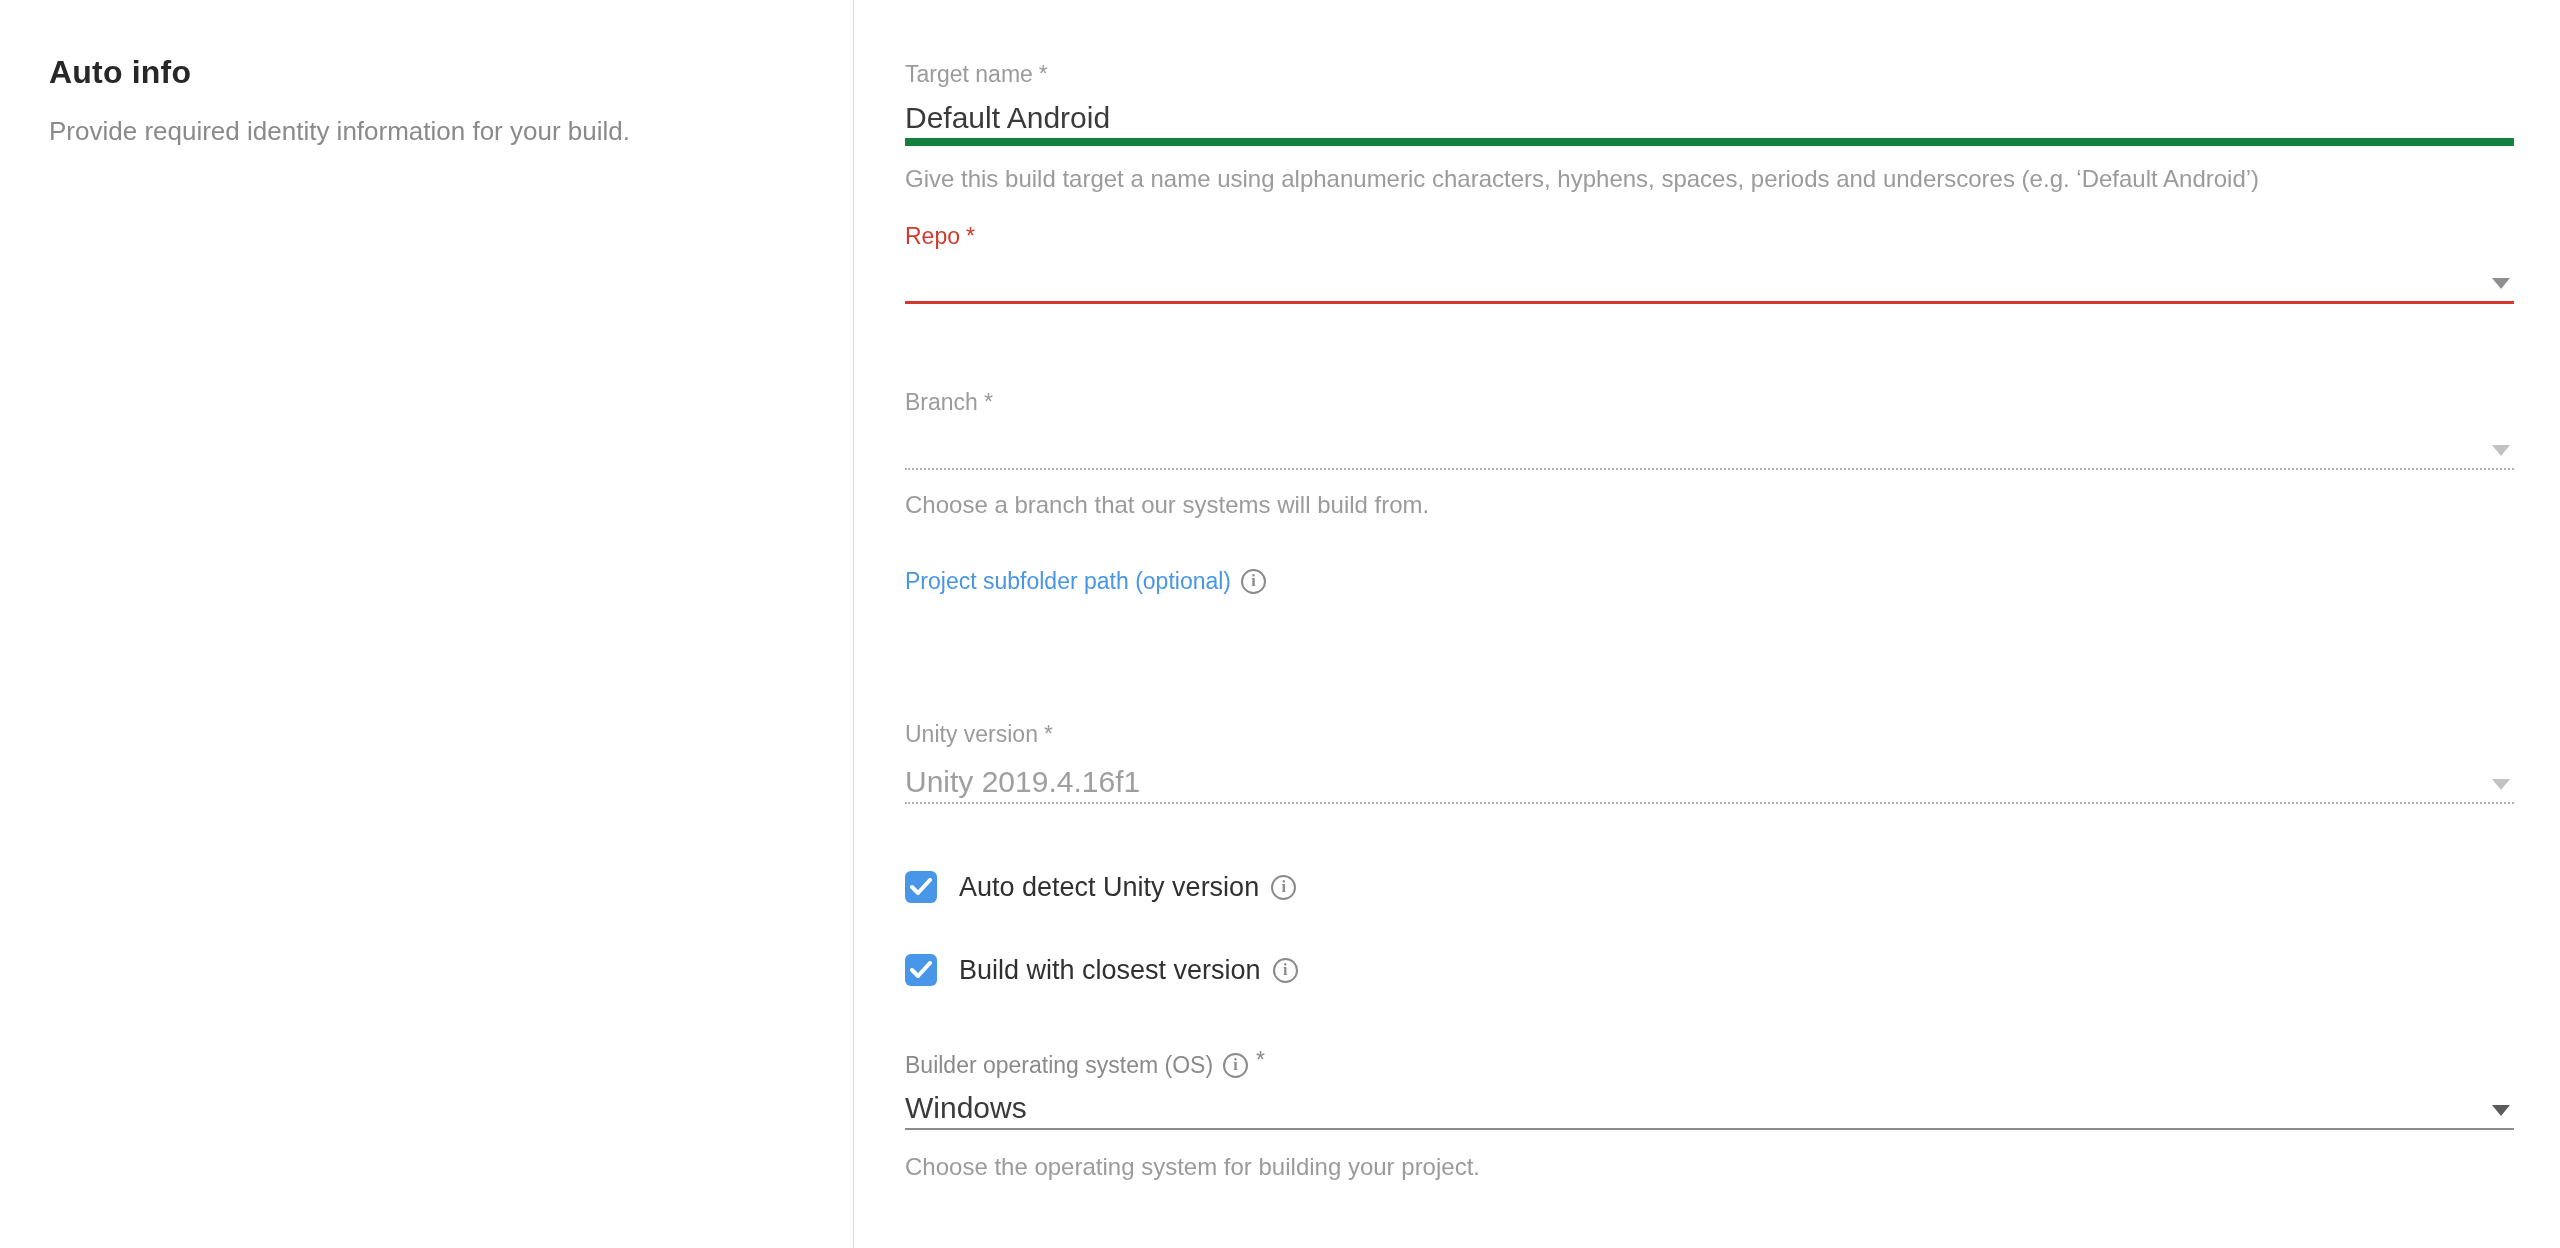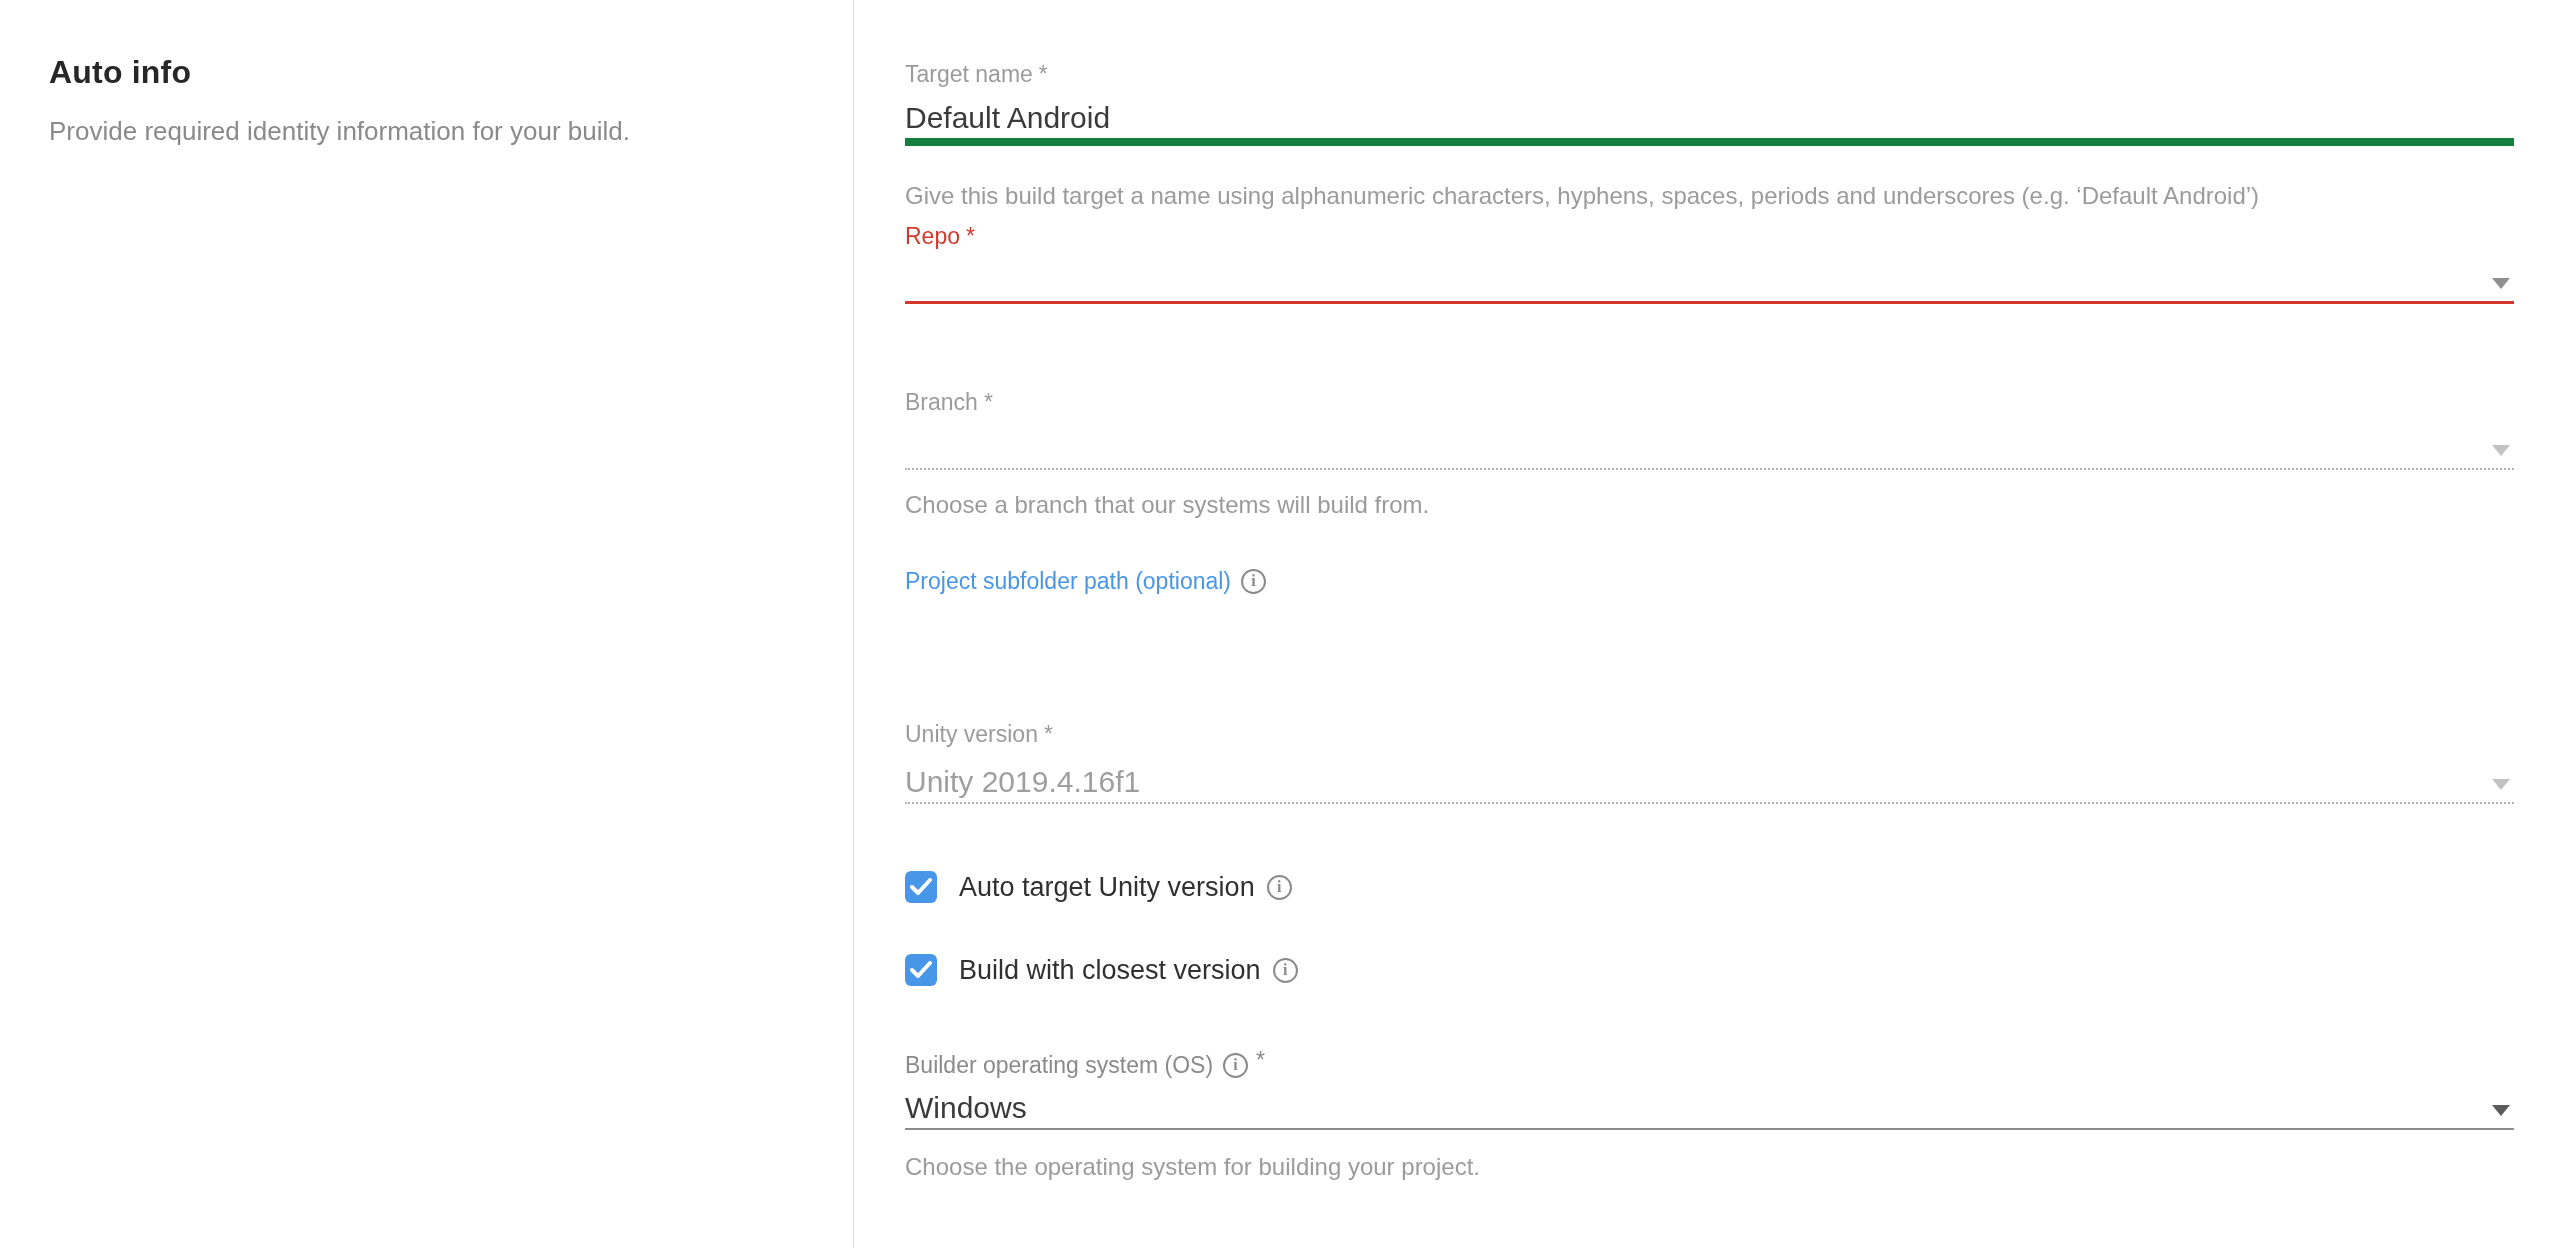--- a/index.html
+++ b/index.html
@@ -156,21 +156,21 @@
 <main class="form-panel">
 
   <div class="field" style="top:60px">
     <div class="label-row">
       <span>Target name</span>
       <span class="req">*</span>
     </div>
     <div class="control u-solid" style="margin-top:8px;height:50px">
       <span class="value">Default Android</span>
     </div>
-    <div class="helper" style="margin-top:35px">Give this build target a name using alphanumeric characters, hyphens, spaces, periods and underscores (e.g. ‘Default Android’)</div>
+    <div class="helper" style="margin-top:18px">Give this build target a name using alphanumeric characters, hyphens, spaces, periods and underscores (e.g. ‘Default Android’)</div>
   </div>
 
   <div class="field" style="top:222px">
     <div class="label-row error-label">
       <span>Repo</span>
       <span class="req">*</span>
     </div>
     <div class="control u-error" style="margin-top:8px;height:46px">
       <span class="value"></span>
       <span class="dd-arrow"></span>
@@ -208,21 +208,21 @@
       <span class="dd-arrow light"></span>
     </div>
   </div>
 
   <div class="check-row" style="top:870px">
     <span class="checkbox" role="checkbox" aria-checked="true">
       <svg width="22" height="18" viewBox="0 0 22 18">
         <polyline points="2,9 8,15 20,2" fill="none" stroke="#ffffff" stroke-width="4" stroke-linecap="round" stroke-linejoin="round"></polyline>
       </svg>
     </span>
-    <span class="check-label">Auto target Unity version</span>
+    <span class="check-label">Auto detect Unity version</span>
     <span class="info-icon">
         <span class="glyph">i</span>
       </span>
   </div>
 
   <div class="check-row" style="top:953px">
     <span class="checkbox" role="checkbox" aria-checked="true">
       <svg width="22" height="18" viewBox="0 0 22 18">
         <polyline points="2,9 8,15 20,2" fill="none" stroke="#ffffff" stroke-width="4" stroke-linecap="round" stroke-linejoin="round"></polyline>
       </svg>

